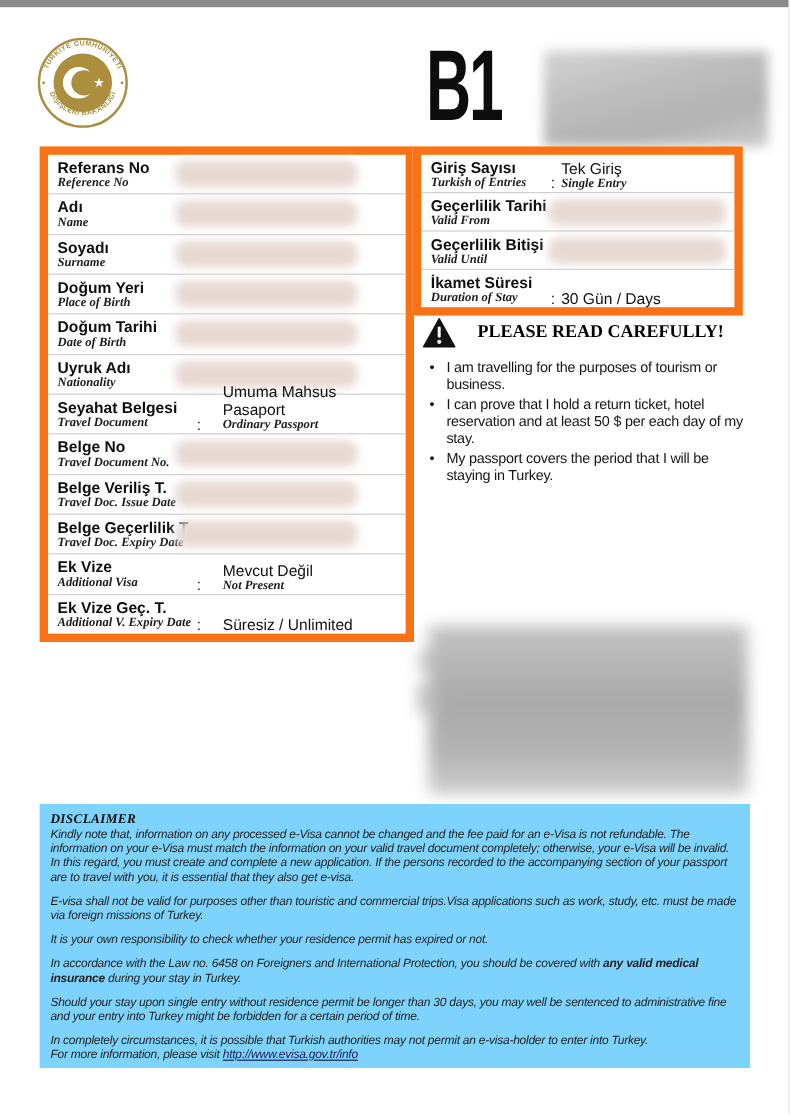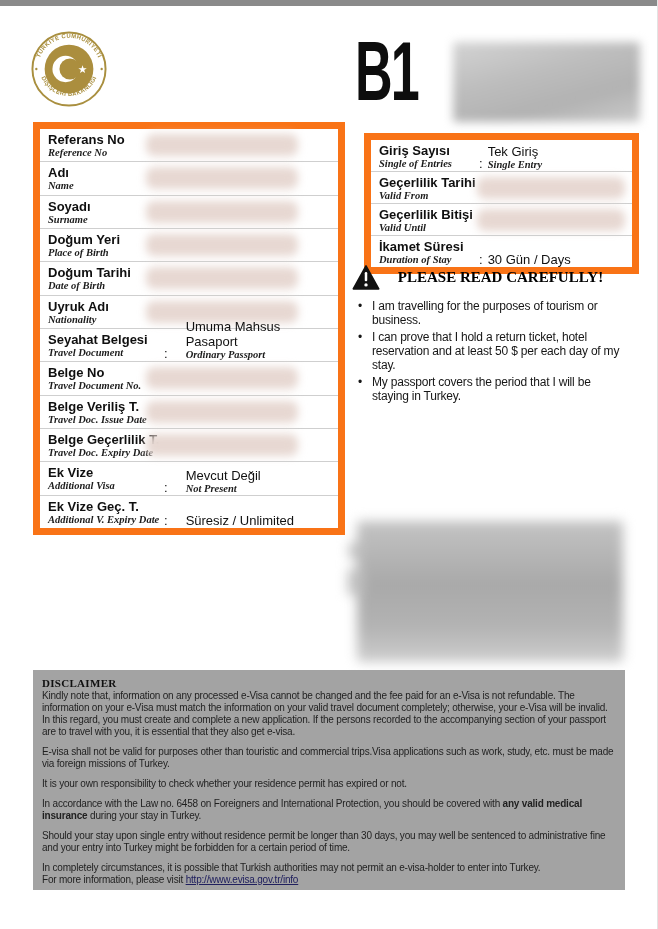--- a/index.html
+++ b/index.html
@@ -22,21 +22,21 @@
   }
   .blur-top {
     position:absolute; left:453px; top:42px; width:187px; height:80px; border-radius:3px;
     background:linear-gradient(165deg,#d4d4d4 0%,#bdbdbd 40%,#b2b2b2 70%,#cbcbcb 100%);
     filter:blur(5px);
   }
 
   
   .fields-box { position:absolute; border:7px solid #f97316; background:#fff; display:flex; flex-direction:column; }
   .left-box  { left:33px;  top:122px; width:312px; height:413px; }
-  .right-box { left:364px; top:122px; width:275px; height:141px;margin-top:11px; }
+  .right-box { left:344px; top:122px; width:275px; height:141px; }
   .row { flex:1; position:relative; border-top:1px solid #cfcfcf; padding:3px 0 0 8px; }
   .row:first-of-type { border-top:none; }
   .lbl-tr { font-size:13px; font-weight:bold; line-height:15px; color:#0f0f0f; }
   .lbl-en { font-family:"Liberation Serif", serif; font-style:italic; font-weight:bold; font-size:10.5px; line-height:12px; color:#1c1c1c; }
   .val { position:absolute; top:0; bottom:0; display:flex; align-items:flex-end; }
   .left-box  .val { left:124px; right:4px;gap:13px; }
   .right-box .val { left:108px; right:4px; }
   .colon::before { content:":"; }
   .colon { font-size:13px; margin-right:5px; color:#111; }
   .val-lines { display:flex; flex-direction:column; }
@@ -65,22 +65,22 @@
     background:linear-gradient(180deg,#c3c3c3 0%,#a9a9a9 45%,#b3b3b3 75%,#cecece 100%);
     filter:blur(6px);
   }
   .blur-big .notch { position:absolute; background:#c0c0c0; }
   .blur-big .notch.n1 { left:-8px; top:22px; width:14px; height:16px; }
   .blur-big .notch.n2 { left:-9px; top:48px; width:16px; height:26px; }
 
   
   .disclaimer {
     position:absolute; left:33px; top:670px; width:592px; height:220px;
-    background:#a3a3a3; padding:7px 9px; overflow:hidden;
-    font-size:10px; letter-spacing:-0.2px; line-height:12px; color:#1f1f1f;
+    background:#7dd3fc; padding:7px 9px; overflow:hidden;
+    font-size:10px; letter-spacing:-0.2px; line-height:12px; color:#1f1f1f;font-style:italic;
   }
   .disc-heading { font-family:"Liberation Serif", serif; font-weight:bold; font-size:11px;
                   letter-spacing:0.3px; color:#101010; line-height:13px; }
   .disclaimer p { margin-bottom:8px; }
   .disclaimer .b { font-weight:bold; }
   .disc-link { color:#20205e; text-decoration:underline; }
 </style>
 </head>
 <body>
 
@@ -238,21 +238,21 @@
         </div>
 
       </div>
     </div>
 
   <div class="fields-box right-box">
 
       <div class="row">
         <div class="lbl">
           <div class="lbl-tr">Giriş Sayısı</div>
-          <div class="lbl-en">Single of Entries</div>
+          <div class="lbl-en">Turkish of Entries</div>
         </div>
         <div class="val">
           <span class="colon"></span>
           <span class="val-lines">
             <span class="val-tr">Tek Giriş</span>
             <span class="val-en">Single Entry</span>
           </span>
         </div>
 
       </div>

